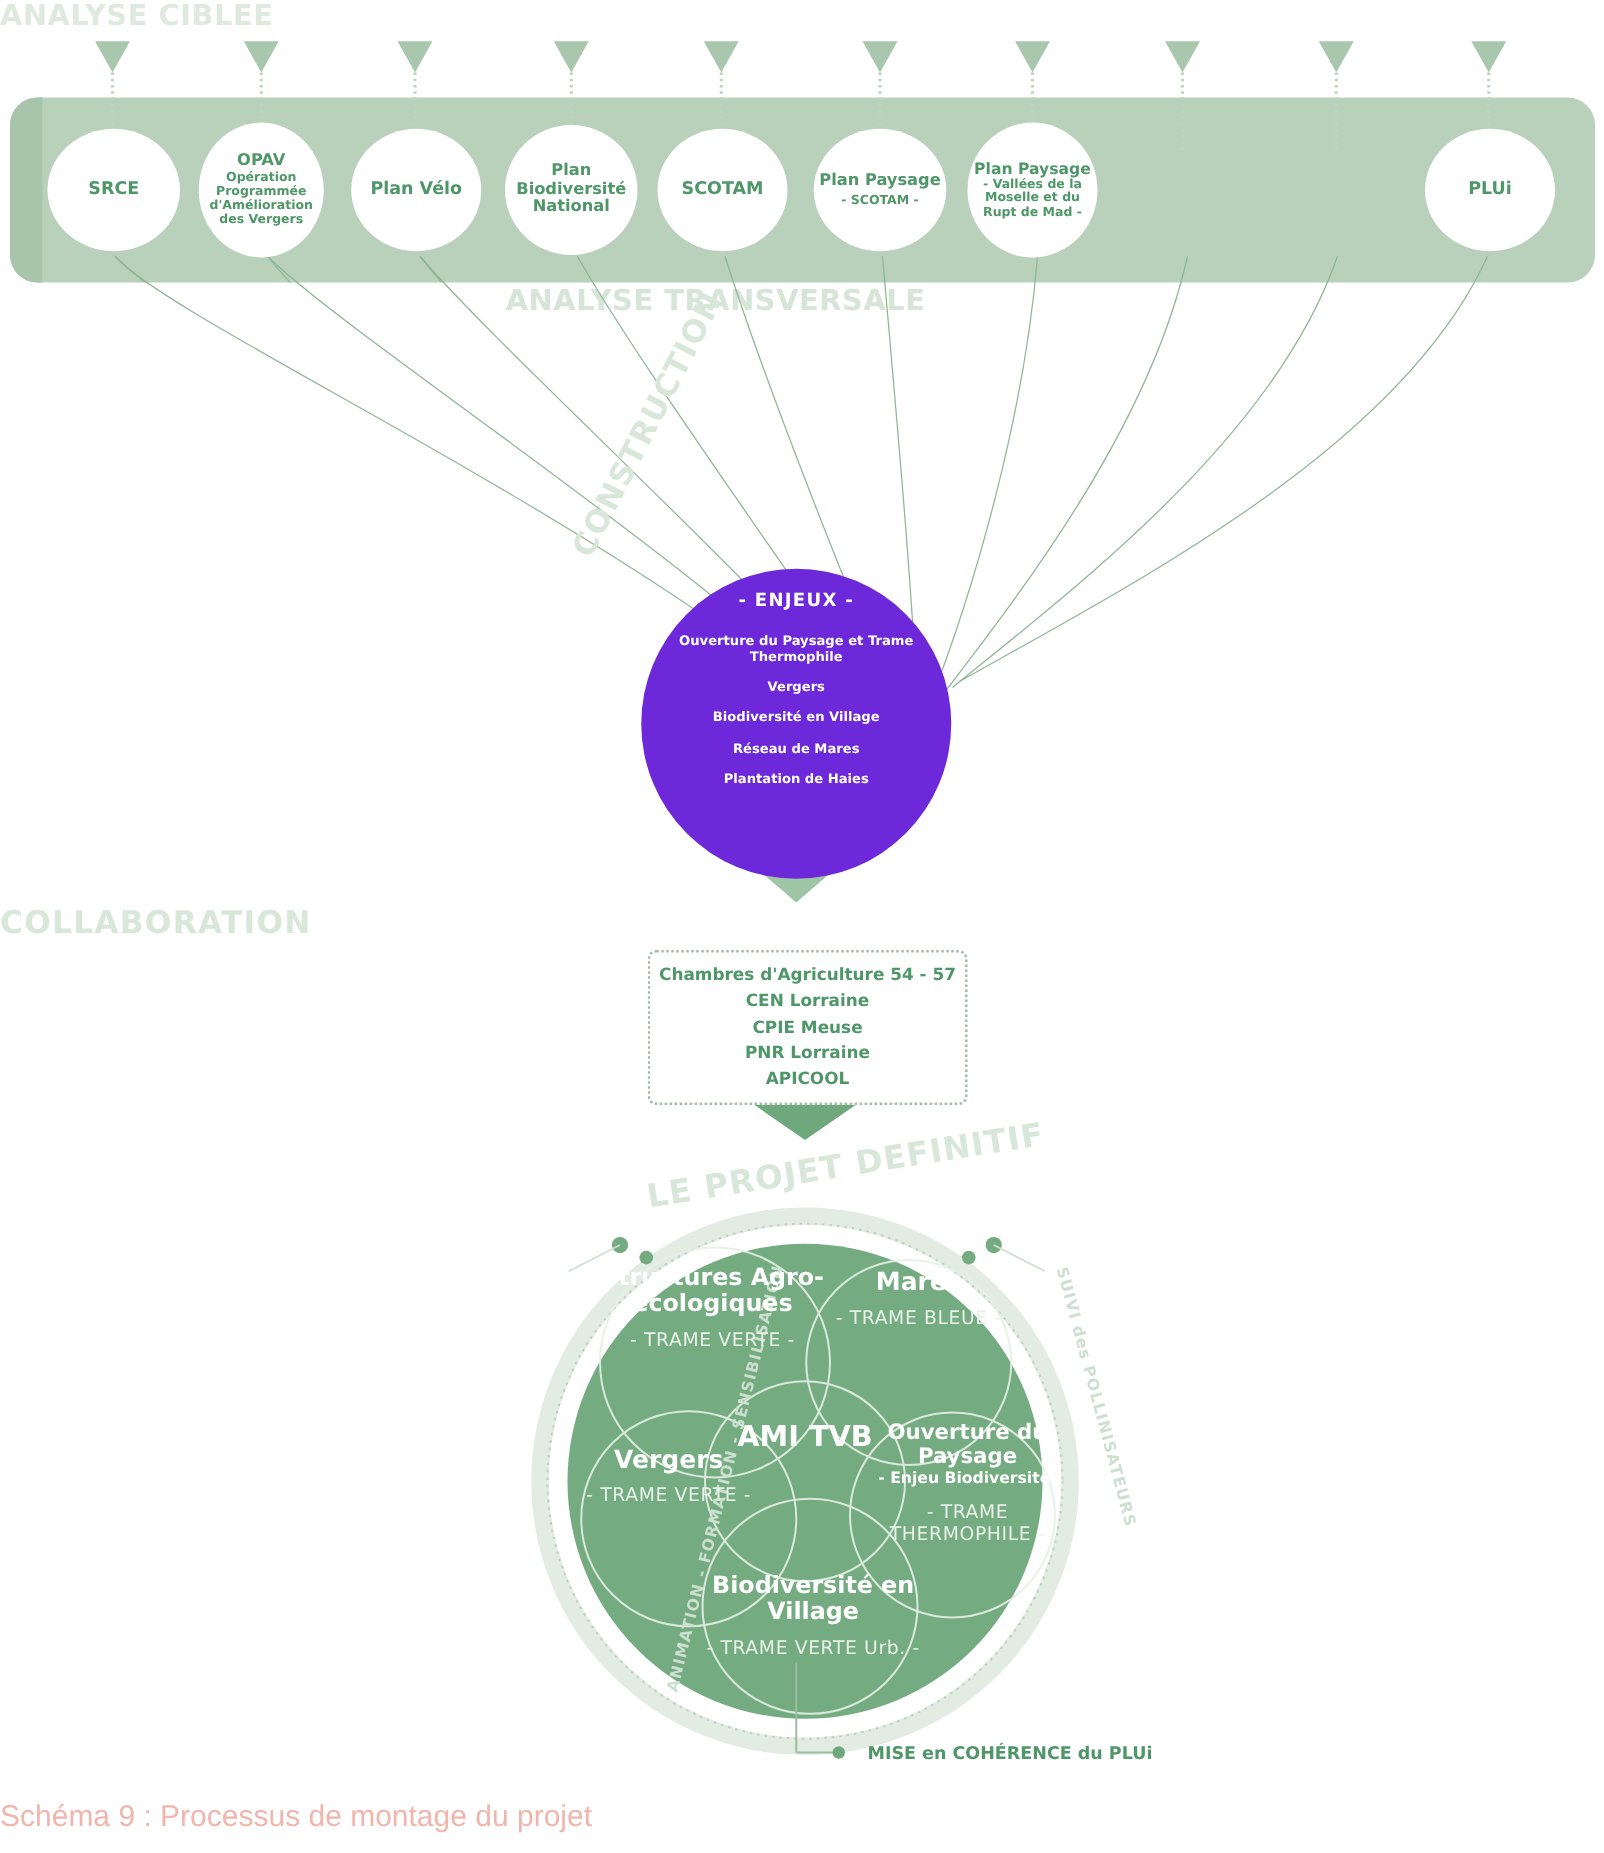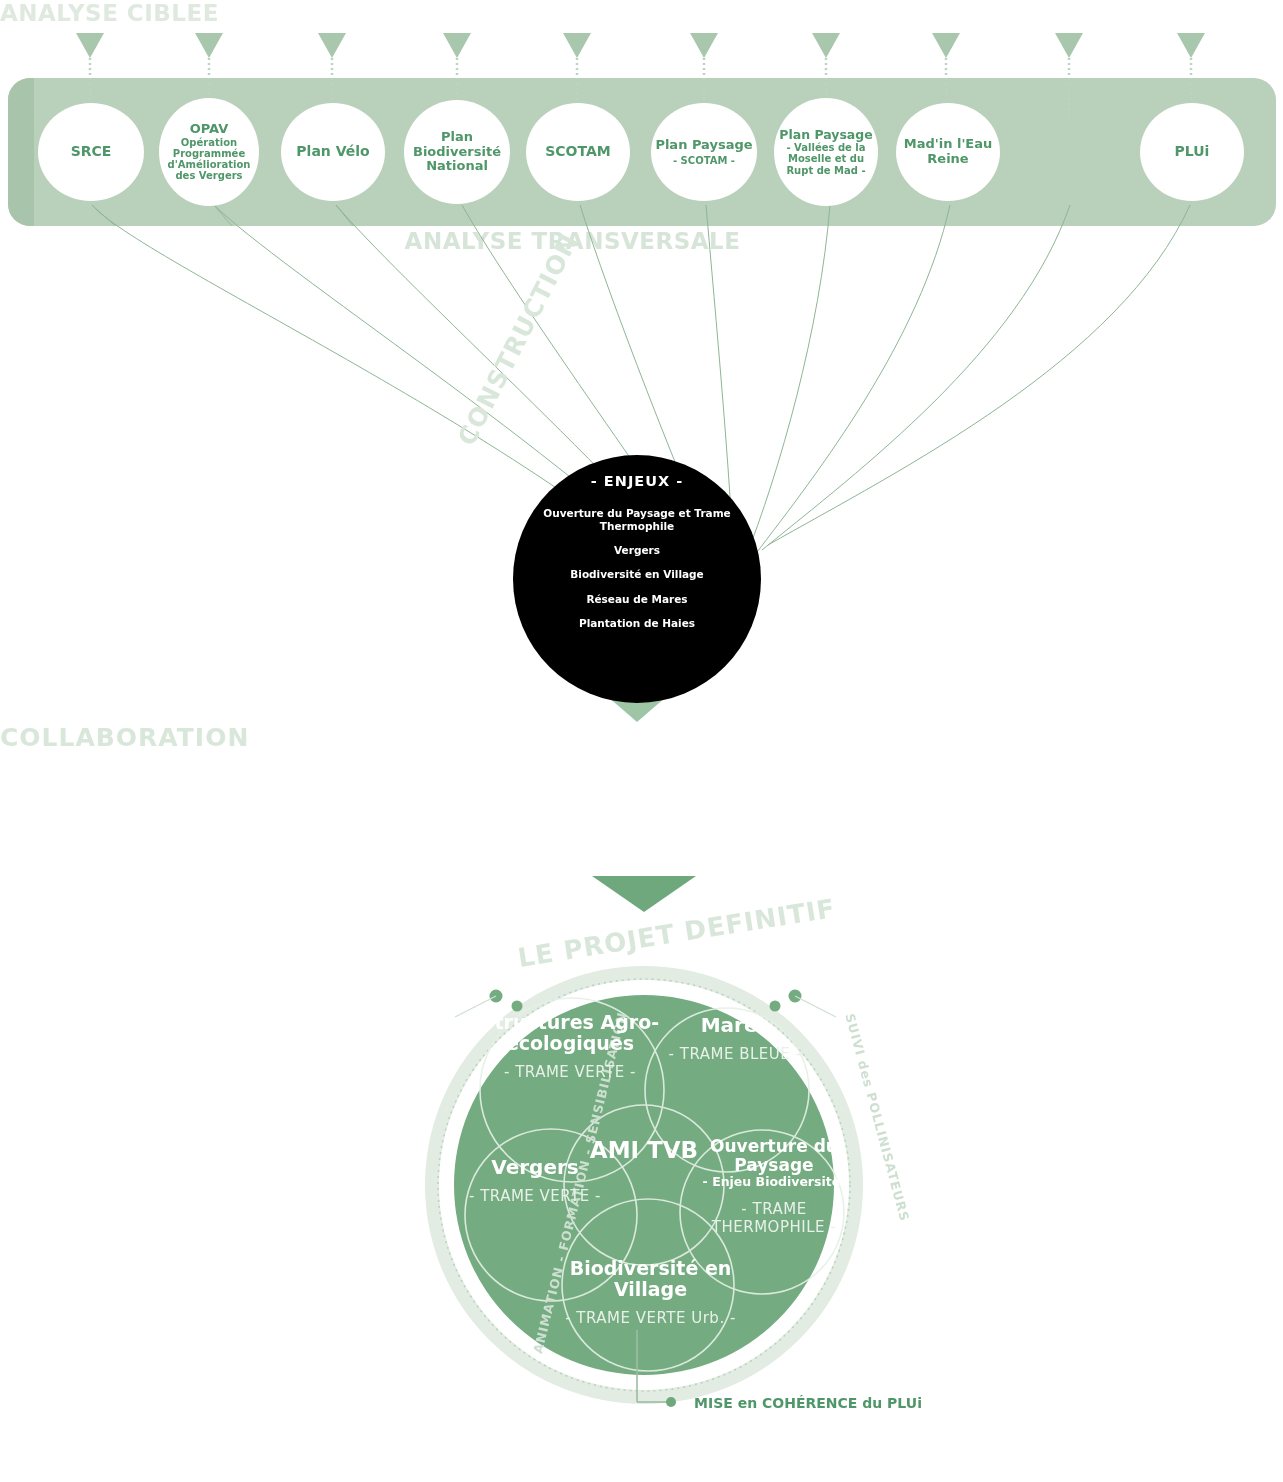--- a/index.html
+++ b/index.html
@@ -38,21 +38,21 @@
   .ellipse .lbl{
     color:#4f9668;font-weight:bold;text-align:center;line-height:1.12;
     font-family:"DejaVu Sans", sans-serif;padding:0 4px;
   }
   .lbl .main{display:block;}
   .lbl .sub{display:block;font-weight:bold;}
 
   
   .enjeux-circle{
     left:513px;top:455px;width:248px;height:248px;border-radius:50%;
-    background:#000000;color:#ffffff;text-align:center;
+    background:#6d28d9;color:#ffffff;text-align:center;
     font-family:"DejaVu Sans", sans-serif;
   }
   .enjeux-title{
     position:absolute;left:0;top:18px;width:248px;font-size:14.5px;font-weight:bold;
     letter-spacing:1px;
   }
   .enjeux-list{position:absolute;left:0;top:52px;width:248px;}
   .enjeux-list div{font-size:10.5px;font-weight:bold;line-height:1.25;margin-bottom:11px;}
 
   .ghost-construction{
@@ -270,25 +270,20 @@
     </span>
   </div>
 
   <div class="ellipse" style="left:774px;top:98px;width:104px;height:108px;">
     <span class="lbl" style="font-size:10px;">
       <span class="main" style="font-size:12.5px;">Plan Paysage</span>
       <span class="sub">- Vallées de la Moselle et du Rupt de Mad -</span>
     </span>
   </div>
 
-  <div class="ellipse" style="left:896px;top:103px;width:104px;height:98px;">
-    <span class="lbl" style="font-size:13px;">
-      <span class="main">Mad'in l'Eau Reine</span>
-    </span>
-  </div>
 
 
   <div class="ellipse" style="left:1140px;top:103px;width:104px;height:98px;align-items:center;">
     <span class="lbl" style="font-size:14px;">
       <span class="main">PLUi</span>
     </span>
   </div>
 
   <div class="ghost-construction">CONSTRUCTION</div>
 
@@ -298,20 +293,27 @@
       <div>Ouverture du Paysage et Trame Thermophile</div>
       <div>Vergers</div>
       <div>Biodiversité en Village</div>
       <div>Réseau de Mares</div>
       <div>Plantation de Haies</div>
     </div>
   </div>
 
   <div class="ghost-collab">COLLABORATION</div>
 
+  <div class="collab-box">
+    <div>Chambres d'Agriculture 54 - 57</div>
+    <div>CEN Lorraine</div>
+    <div>CPIE Meuse</div>
+    <div>PNR Lorraine</div>
+    <div>APICOOL</div>
+  </div>
 
   <div class="ghost-projet">LE PROJET DEFINITIF</div>
 
   <div class="ring-text" style="left:404px;top:1175px;transform:rotate(-76deg);transform-origin:center;">ANIMATION - FORMATION - SENSIBILISATION</div>
 
   <div class="ring-text" style="left:770px;top:1110px;transform:rotate(75deg);transform-origin:center;">SUIVI des POLLINISATEURS</div>
 
   <div class="pd-label" style="left:470px;top:1012px;width:200px;font-size:19px;">
     <span class="t">Structures Agro-écologiques</span>
     <span class="s">- TRAME VERTE -</span>
@@ -337,14 +339,15 @@
     <span class="t">Biodiversité en Village</span>
     <span class="s">- TRAME VERTE Urb. -</span>
   </div>
 
   <div class="pd-label" style="left:584px;top:1138px;width:120px;font-size:23px;">
     <span class="t">AMI TVB</span>
   </div>
 
   <div class="mise-coherence">MISE en COHÉRENCE du PLUi</div>
 
+  <div class="caption">Schéma 9 : Processus de montage du projet</div>
 
 </div>
 
 </body></html>

